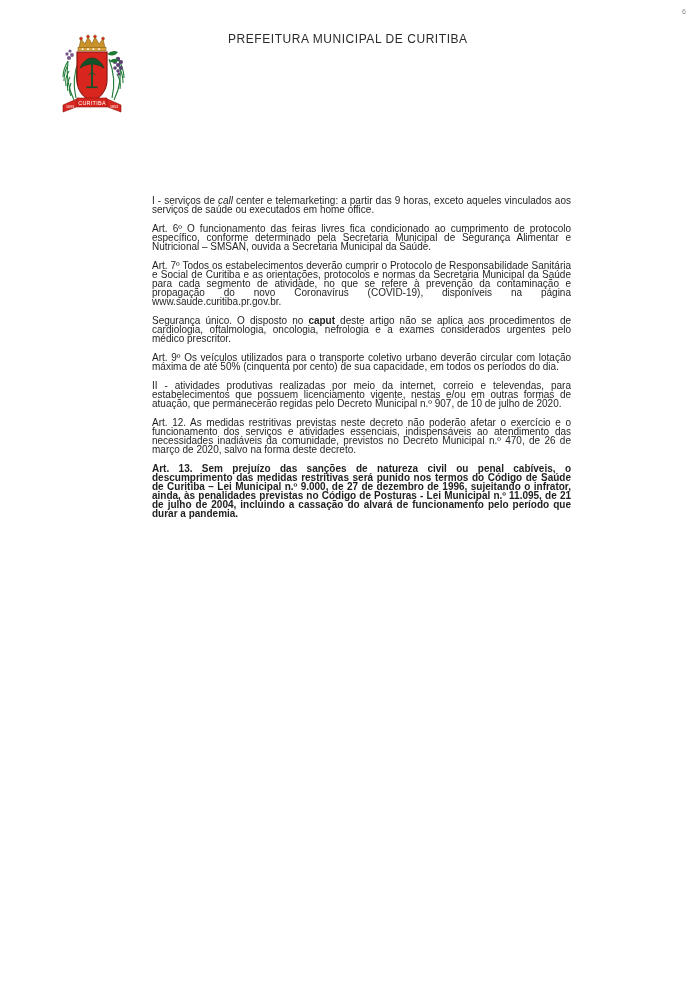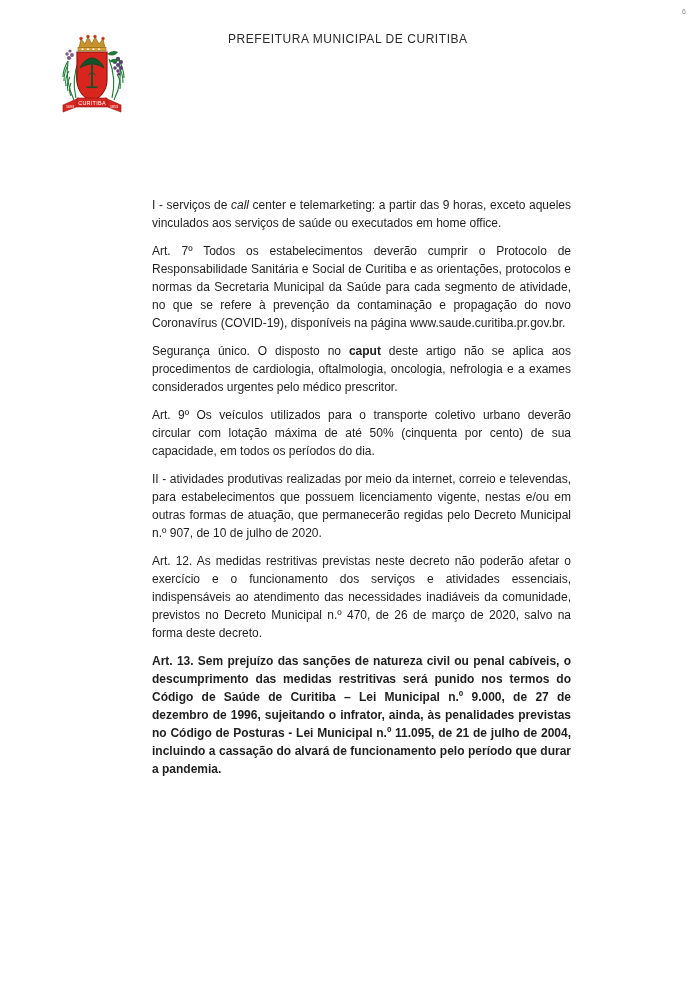--- a/index.html
+++ b/index.html
@@ -54,22 +54,22 @@
   
   .doc-body {
     position: absolute;
     left: 152px;
     top: 196px;
     width: 419px;
   }
   .para {
     text-align: justify;
     text-justify: inter-word;
-    font-size: 12px;
-    line-height: 18px;
+    font-size: 10px;
+    line-height: 9px;
     color: #1f1f1f;
     margin: 0 0 10px 0;
     hyphens: none;
   }
   .para:last-child { margin-bottom: 0; font-weight: bold; }
   .para b { font-weight: bold; }
   .para i { font-style: italic; }
 </style>
 </head>
 <body>
@@ -154,19 +154,20 @@
         <text x="57" y="80" font-family="Liberation Sans, sans-serif" font-size="3.6" fill="#ffffff" text-anchor="middle">1853</text>
       </g>
     </svg>
   </div>
 
   <div class="header-title">PREFEITURA MUNICIPAL DE CURITIBA</div>
 </div>
 
 <div class="doc-body">
     <p class="para"><span>I - serviços de </span><i>call</i><span> center e telemarketing: a partir das 9 horas, exceto aqueles vinculados aos serviços de saúde ou executados em home office.</span></p>
+    <p class="para"><span>Art. 6º O funcionamento das feiras livres fica condicionado ao cumprimento de protocolo específico, conforme determinado pela Secretaria Municipal de Segurança Alimentar e Nutricional – SMSAN, ouvida a Secretaria Municipal da Saúde.</span></p>
     <p class="para"><span>Art. 7º Todos os estabelecimentos deverão cumprir o Protocolo de Responsabilidade Sanitária e Social de Curitiba e as orientações, protocolos e normas da Secretaria Municipal da Saúde para cada segmento de atividade, no que se refere à prevenção da contaminação e propagação do novo Coronavírus (COVID-19), disponíveis na página www.saude.curitiba.pr.gov.br.</span></p>
     <p class="para"><span>Segurança único. O disposto no </span><b>caput</b><span> deste artigo não se aplica aos procedimentos de cardiologia, oftalmologia, oncologia, nefrologia e a exames considerados urgentes pelo médico prescritor.</span></p>
     <p class="para"><span>Art. 9º Os veículos utilizados para o transporte coletivo urbano deverão circular com lotação máxima de até 50% (cinquenta por cento) de sua capacidade, em todos os períodos do dia.</span></p>
     <p class="para"><span>II - atividades produtivas realizadas por meio da internet, correio e televendas, para estabelecimentos que possuem licenciamento vigente, nestas e/ou em outras formas de atuação, que permanecerão regidas pelo Decreto Municipal n.º 907, de 10 de julho de 2020.</span></p>
     <p class="para"><span>Art. 12. As medidas restritivas previstas neste decreto não poderão afetar o exercício e o funcionamento dos serviços e atividades essenciais, indispensáveis ao atendimento das necessidades inadiáveis da comunidade, previstos no Decreto Municipal n.º 470, de 26 de março de 2020, salvo na forma deste decreto.</span></p>
     <p class="para"><span>Art. 13. Sem prejuízo das sanções de natureza civil ou penal cabíveis, o descumprimento das medidas restritivas será punido nos termos do Código de Saúde de Curitiba – Lei Municipal n.º 9.000, de 27 de dezembro de 1996, sujeitando o infrator, ainda, às penalidades previstas no Código de Posturas - Lei Municipal n.º 11.095, de 21 de julho de 2004, incluindo a cassação do alvará de funcionamento pelo período que durar a pandemia.</span></p>
   </div>
 
 </body></html>

